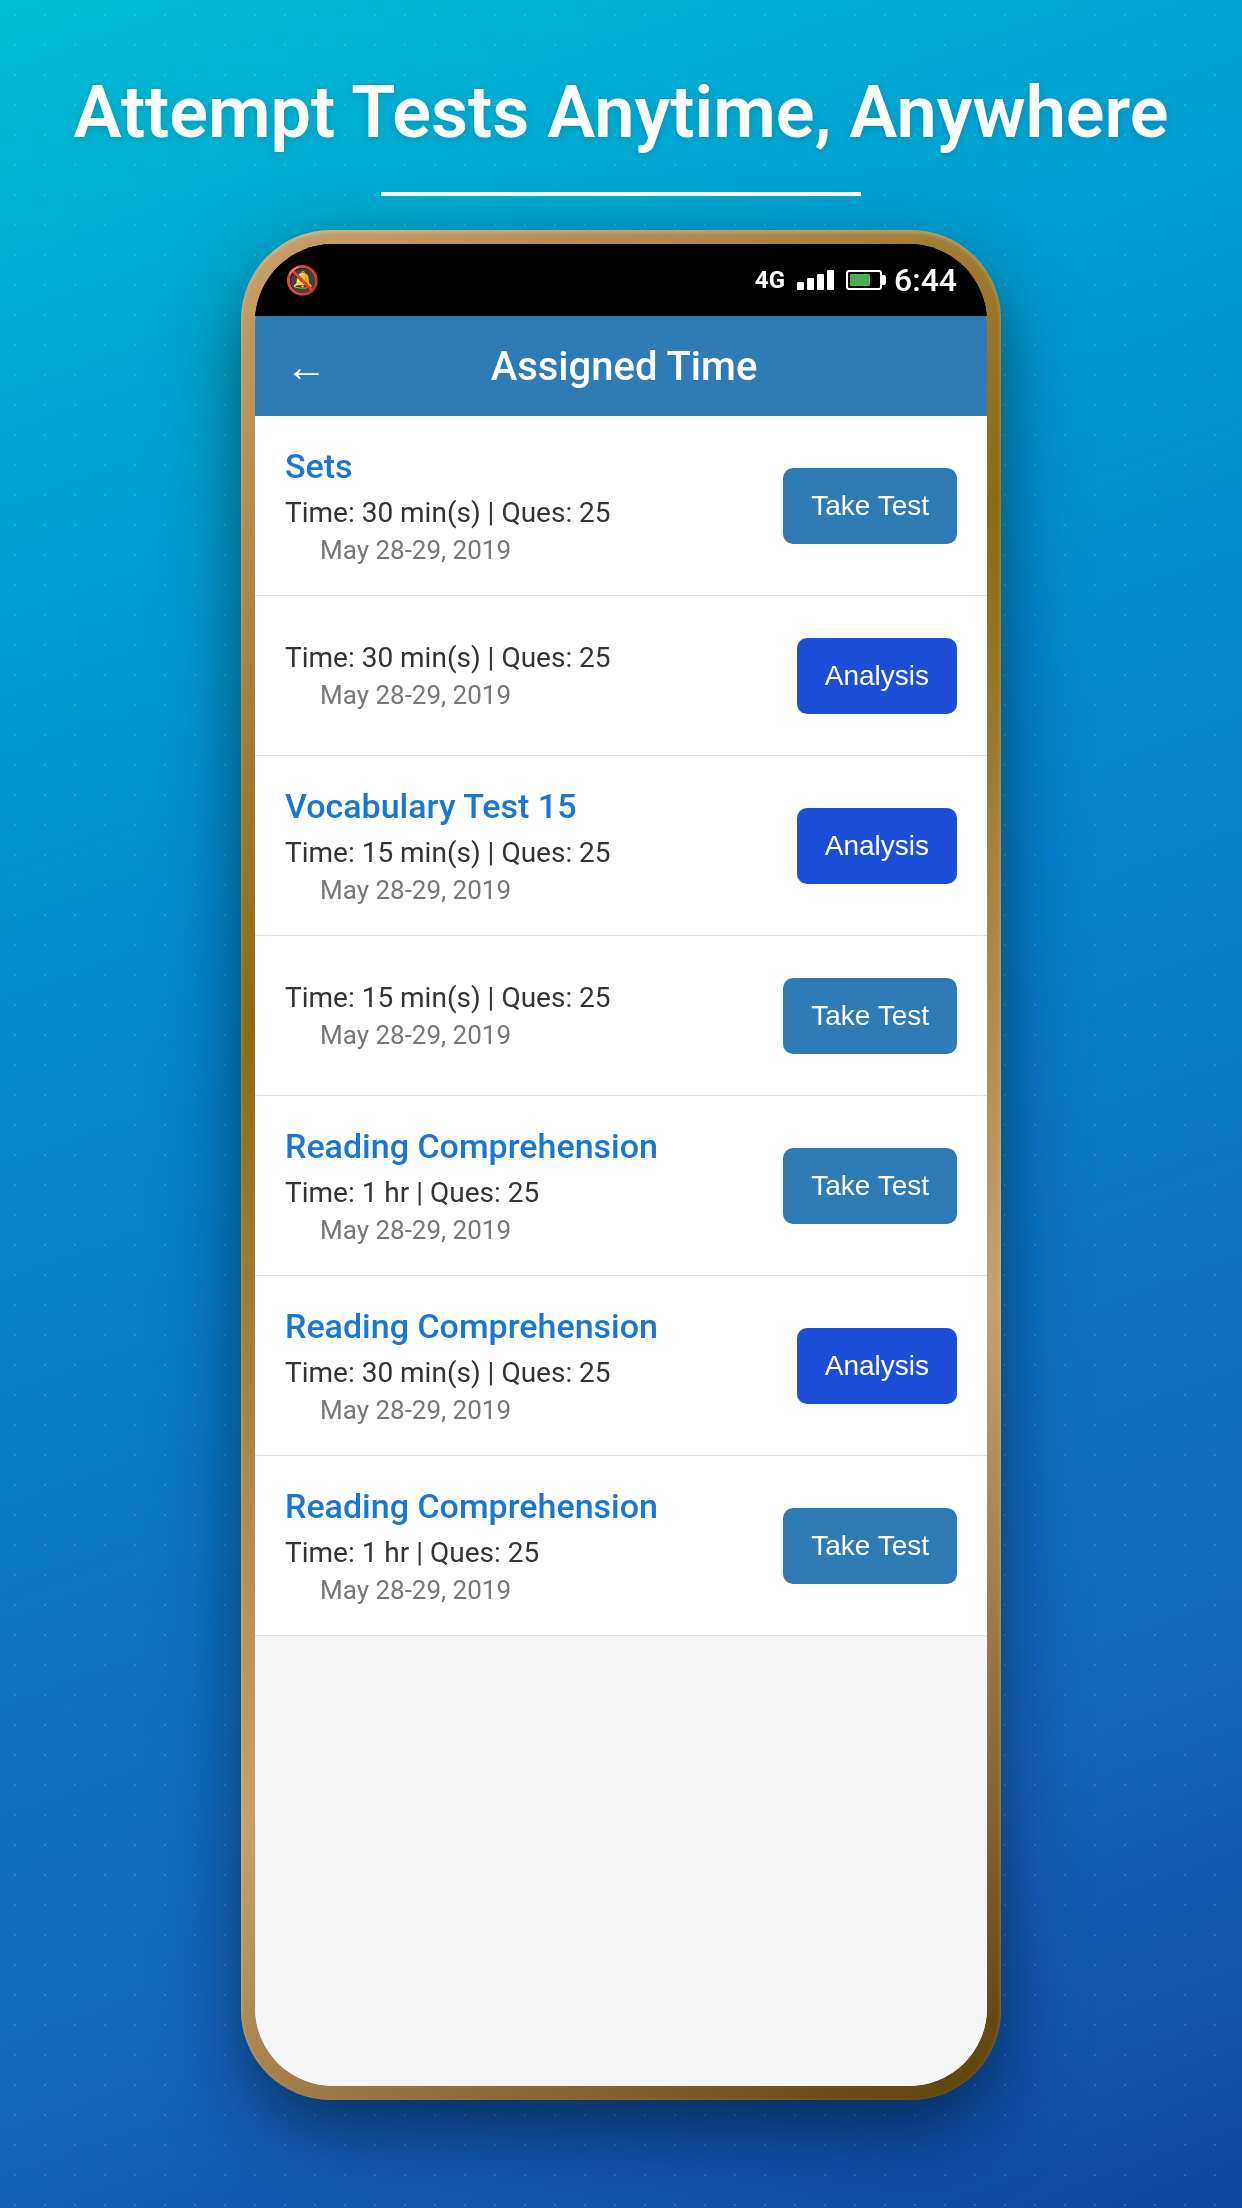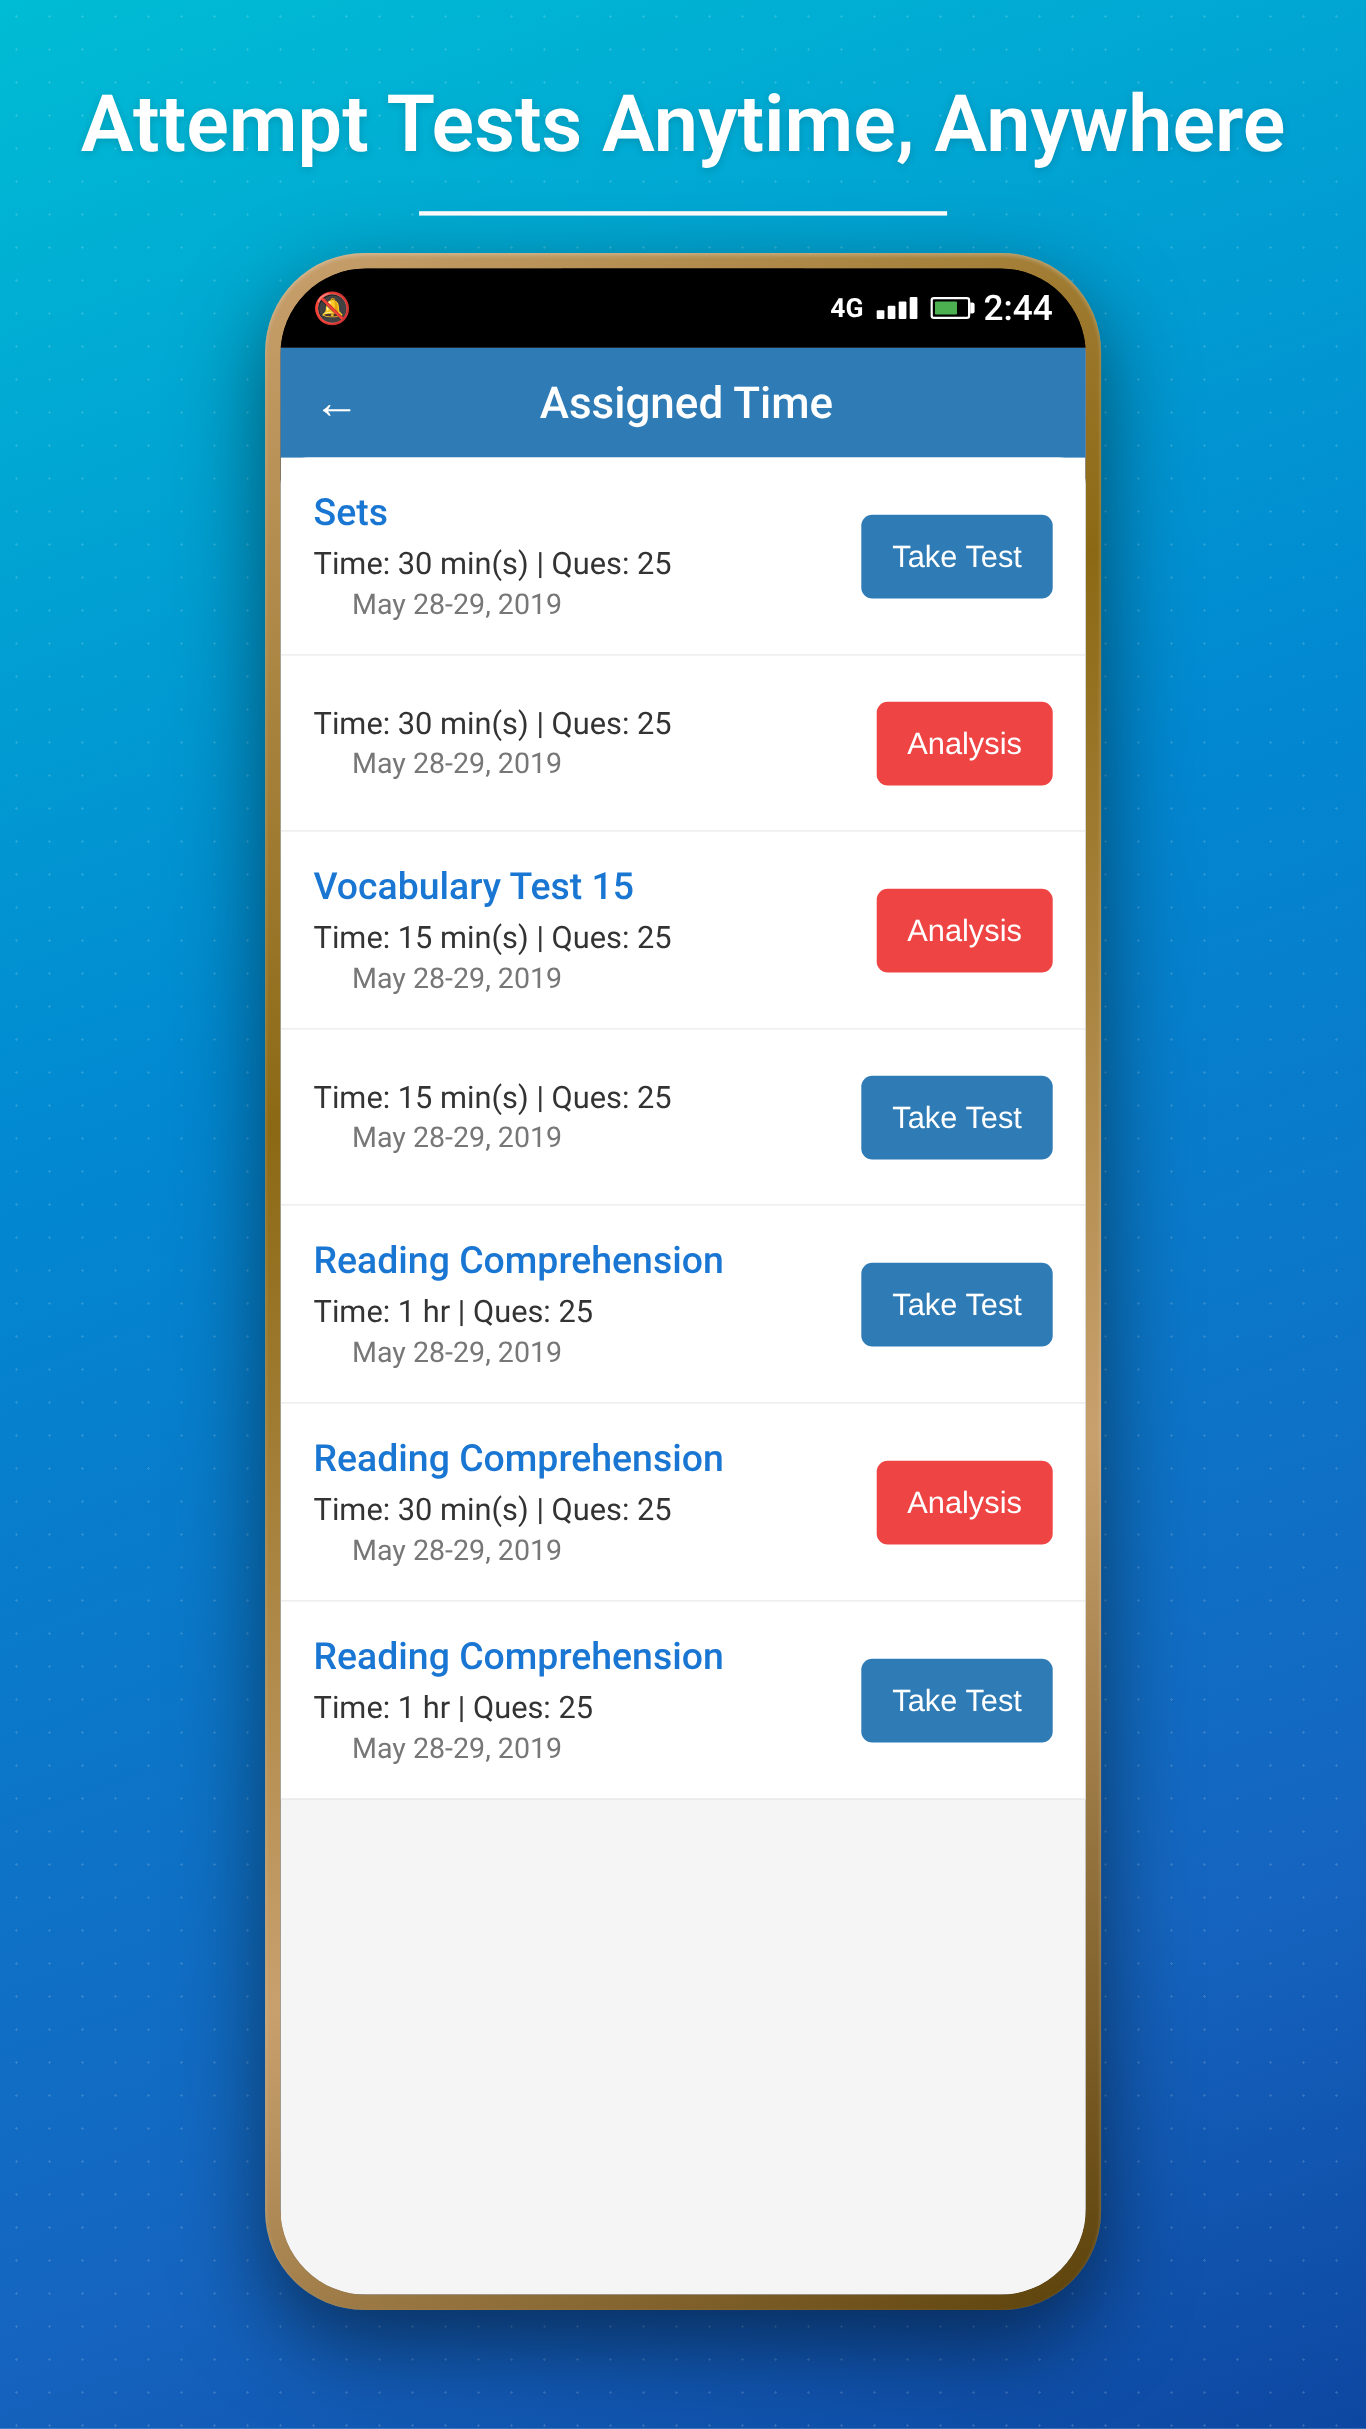--- a/index.html
+++ b/index.html
@@ -241,21 +241,21 @@
       padding: 22px 28px;
       font-size: 28px;
       font-weight: 500;
       cursor: pointer;
       min-width: 160px;
       text-align: center;
       white-space: nowrap;
     }
 
     .btn-analysis {
-      background: #ef4444;
+      background: #1d4ed8;
       color: white;
       border: none;
       border-radius: 10px;
       padding: 22px 28px;
       font-size: 28px;
       font-weight: 500;
       cursor: pointer;
       min-width: 160px;
       text-align: center;
       white-space: nowrap;
@@ -290,21 +290,21 @@
         <div class="signal-bars">
           <div class="signal-bar" style="height:8px;"></div>
           <div class="signal-bar" style="height:12px;"></div>
           <div class="signal-bar" style="height:16px;"></div>
           <div class="signal-bar" style="height:20px;"></div>
         </div>
 
         <div class="battery-icon">
           <div class="battery-fill"></div>
         </div>
-        <span class="status-time">2:44</span>
+        <span class="status-time">6:44</span>
       </div>
     </div>
 
     <div class="phone-screen">
 
       <div class="app-header">
         <span class="back-arrow">←</span>
         <span class="app-header-title">Assigned Time</span>
       </div>
 

